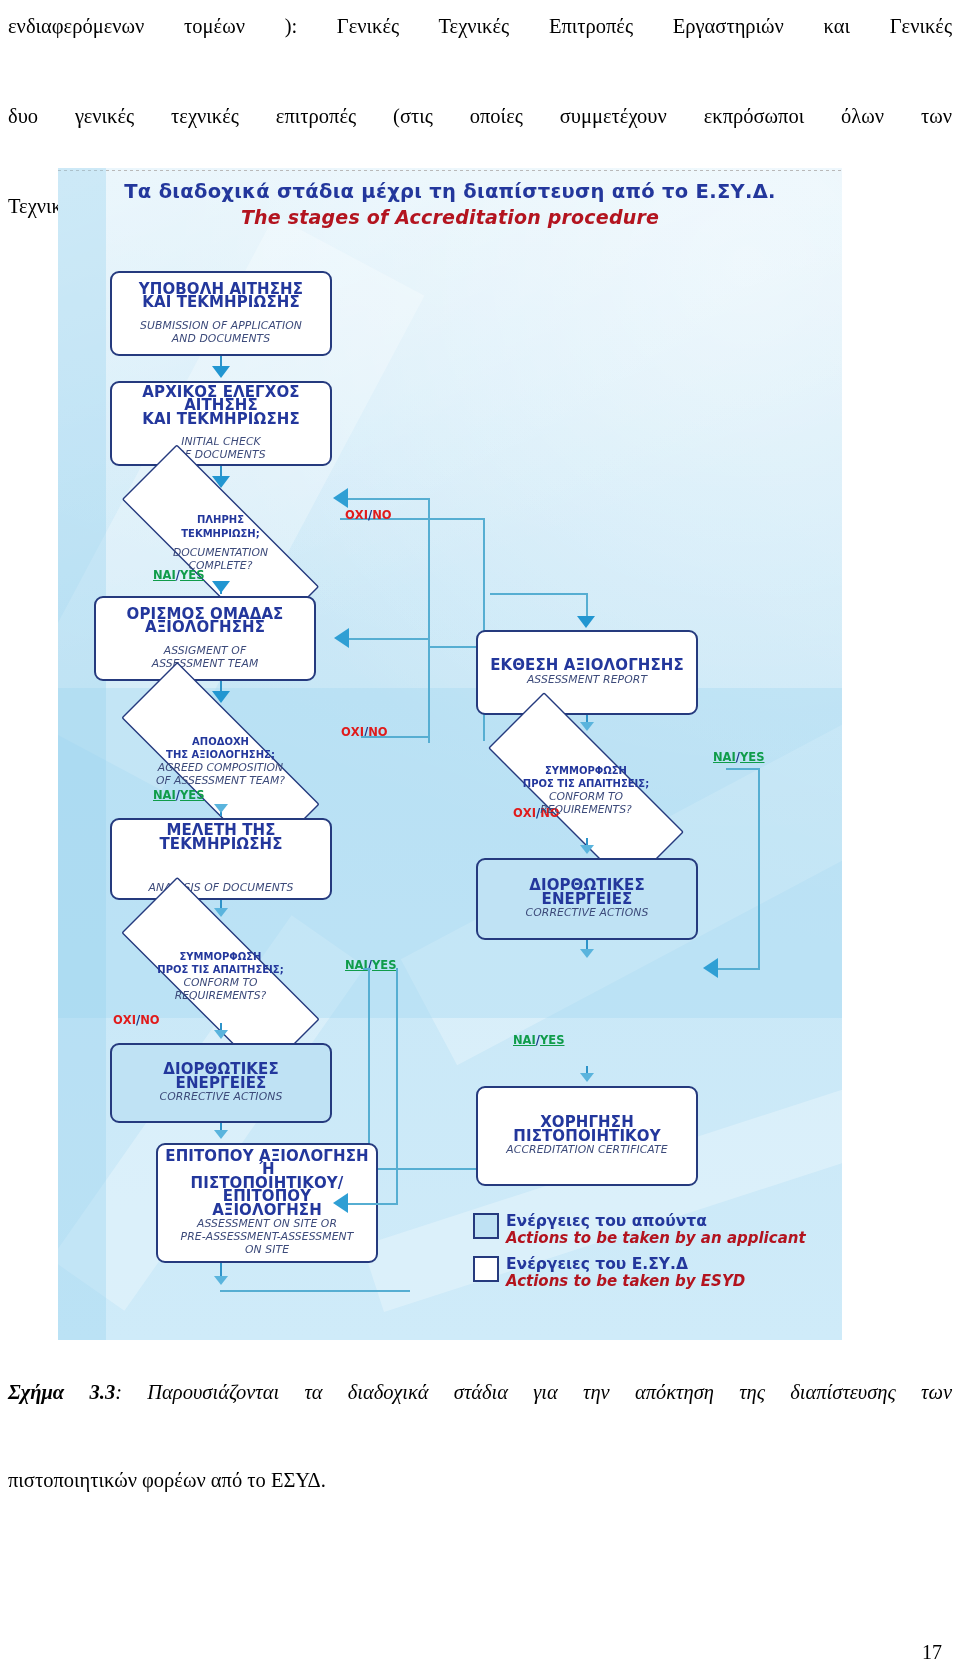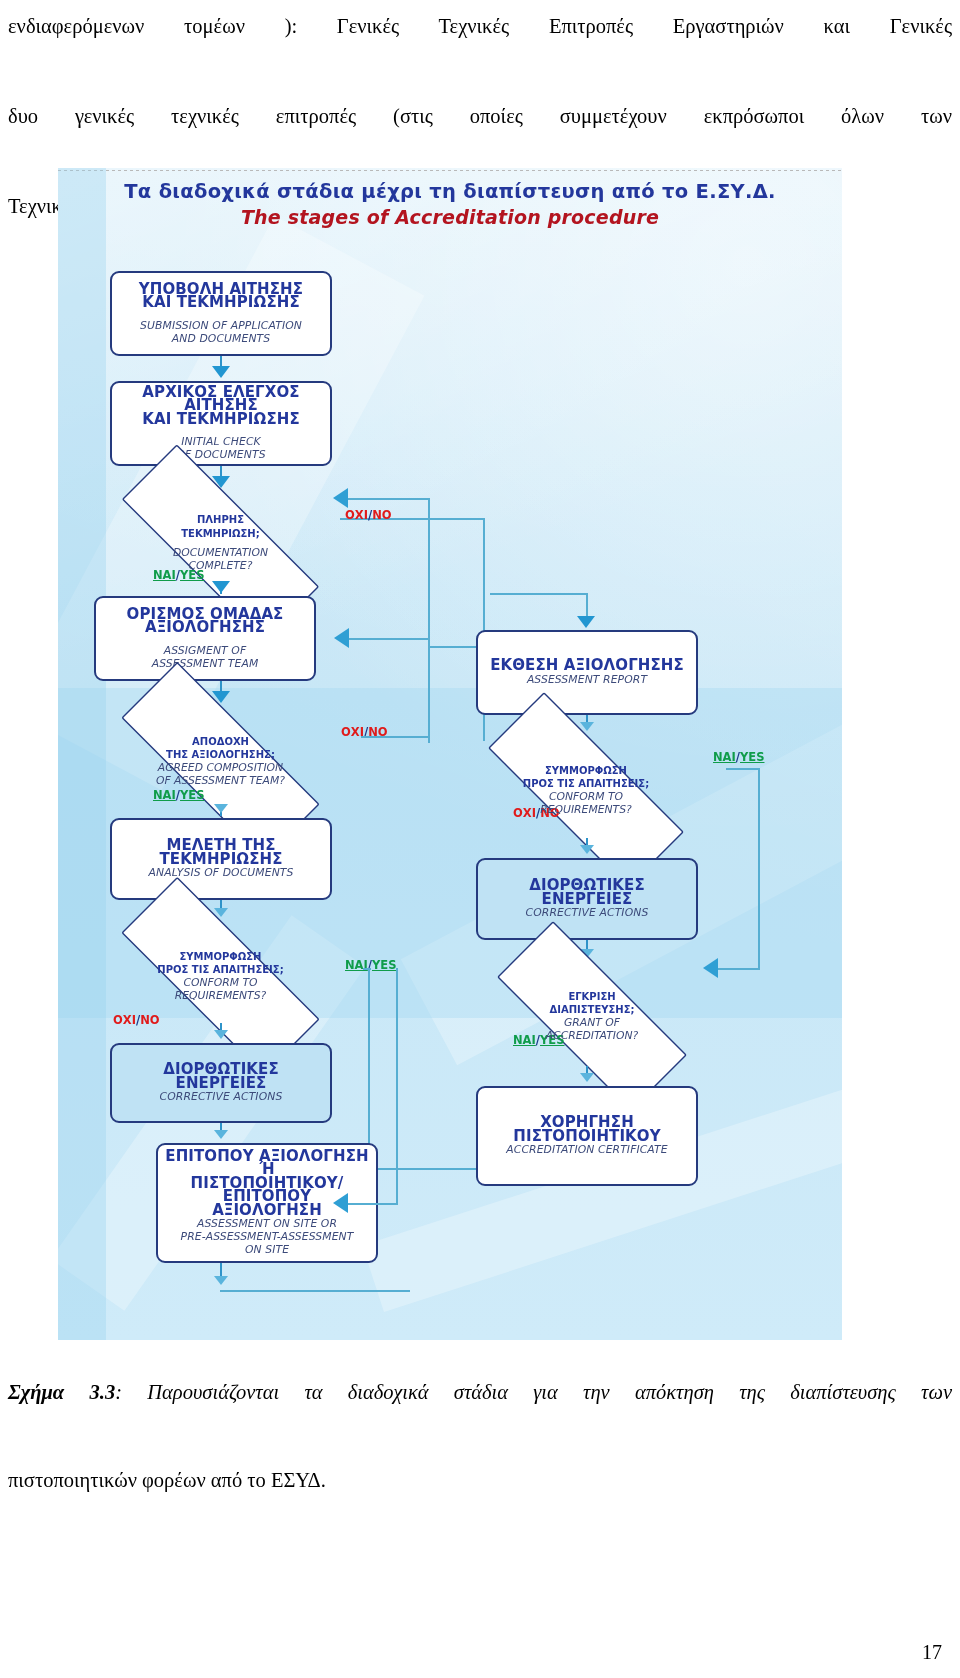--- a/index.html
+++ b/index.html
@@ -271,21 +271,21 @@
   <div class="elabel" style="left:95px; top:620px;">
     <span class="yes">ΝΑΙ</span><span class="sep">/</span><span class="yes">YES</span>
   </div>
 
   <div class="vline thin" style="left:370px; top:470px; height:100px;"></div>
   <div class="hline thin" style="left:303px; top:568px; width:68px;"></div>
 
   <div class="vline" style="left:162px; top:640px; height:8px;"></div>
   <div class="arrow-d sm" style="left:156px; top:636px;"></div>
 
-  <div class="node white" style="left:52px; top:650px; width:222px; height:82px;">
+  <div class="node white" style="left:52px; top:650px; width:222px; height:82px;justify-content:space-between;">
     <span class="gr">ΜΕΛΕΤΗ ΤΗΣ ΤΕΚΜΗΡΙΩΣΗΣ</span>
     <span class="en">ANALYSIS OF DOCUMENTS</span>
   </div>
 
   <div class="vline" style="left:162px; top:732px; height:10px;"></div>
   <div class="arrow-d sm" style="left:156px; top:740px;"></div>
 
   <div class="dia" style="left:20px; top:752px; width:285px; height:112px;">
     <div class="shape"></div>
     <div class="txt">
@@ -374,42 +374,49 @@
   <div class="arrow-d sm" style="left:522px; top:677px;"></div>
 
   <div class="node blue" style="left:418px; top:690px; width:222px; height:82px;">
     <span class="gr">ΔΙΟΡΘΩΤΙΚΕΣ ΕΝΕΡΓΕΙΕΣ</span>
     <span class="en">CORRECTIVE ACTIONS</span>
   </div>
 
   <div class="vline" style="left:528px; top:772px; height:12px;"></div>
   <div class="arrow-d sm" style="left:522px; top:781px;"></div>
 
-  <div class="dia" style="left:400px; top:792px; width:268px; height:112px;">
-    <div class="shape"></div>
-    <div class="txt">
-      <span class="gr">ΕΓΚΡΙΣΗ</span>
-      <span class="gr">ΔΙΑΠΙΣΤΕΥΣΗΣ;</span>
-      <span class="en">GRANT OF</span>
-      <span class="en">ACCREDITATION?</span>
-    </div>
-  </div>
 
   <div class="elabel" style="left:455px; top:865px;">
     <span class="yes">ΝΑΙ</span><span class="sep">/</span><span class="yes">YES</span>
   </div>
 
   <div class="vline" style="left:528px; top:898px; height:10px;"></div>
   <div class="arrow-d sm" style="left:522px; top:905px;"></div>
 
   <div class="node white" style="left:418px; top:918px; width:222px; height:100px;">
     <span class="gr">ΧΟΡΗΓΗΣΗ ΠΙΣΤΟΠΟΙΗΤΙΚΟΥ</span>
     <span class="en">ACCREDITATION CERTIFICATE</span>
   </div>
 
+  <div class="legend" style="left:415px; top:1045px;">
+    <div class="row">
+      <div class="sw blue"></div>
+      <div class="lt">
+        <span class="gr">Ενέργειες του απούντα</span>
+        <span class="en">Actions to be taken by an applicant</span>
+      </div>
+    </div>
+    <div class="row">
+      <div class="sw white"></div>
+      <div class="lt">
+        <span class="gr">Ενέργειες του Ε.ΣΥ.Δ</span>
+        <span class="en">Actions to be taken by ESYD</span>
+      </div>
+    </div>
+  </div>
 
 </div>
 
 <div class="caption">
   <span class="ln j"><b>Σχήμα 3.3</b><span>: Παρουσιάζονται τα διαδοχικά στάδια για την απόκτηση της διαπίστευσης των</span></span>
   <span class="ln">πιστοποιητικών φορέων από το ΕΣΥΔ.</span>
 </div>
 
 <div class="pageno">17</div>
 

